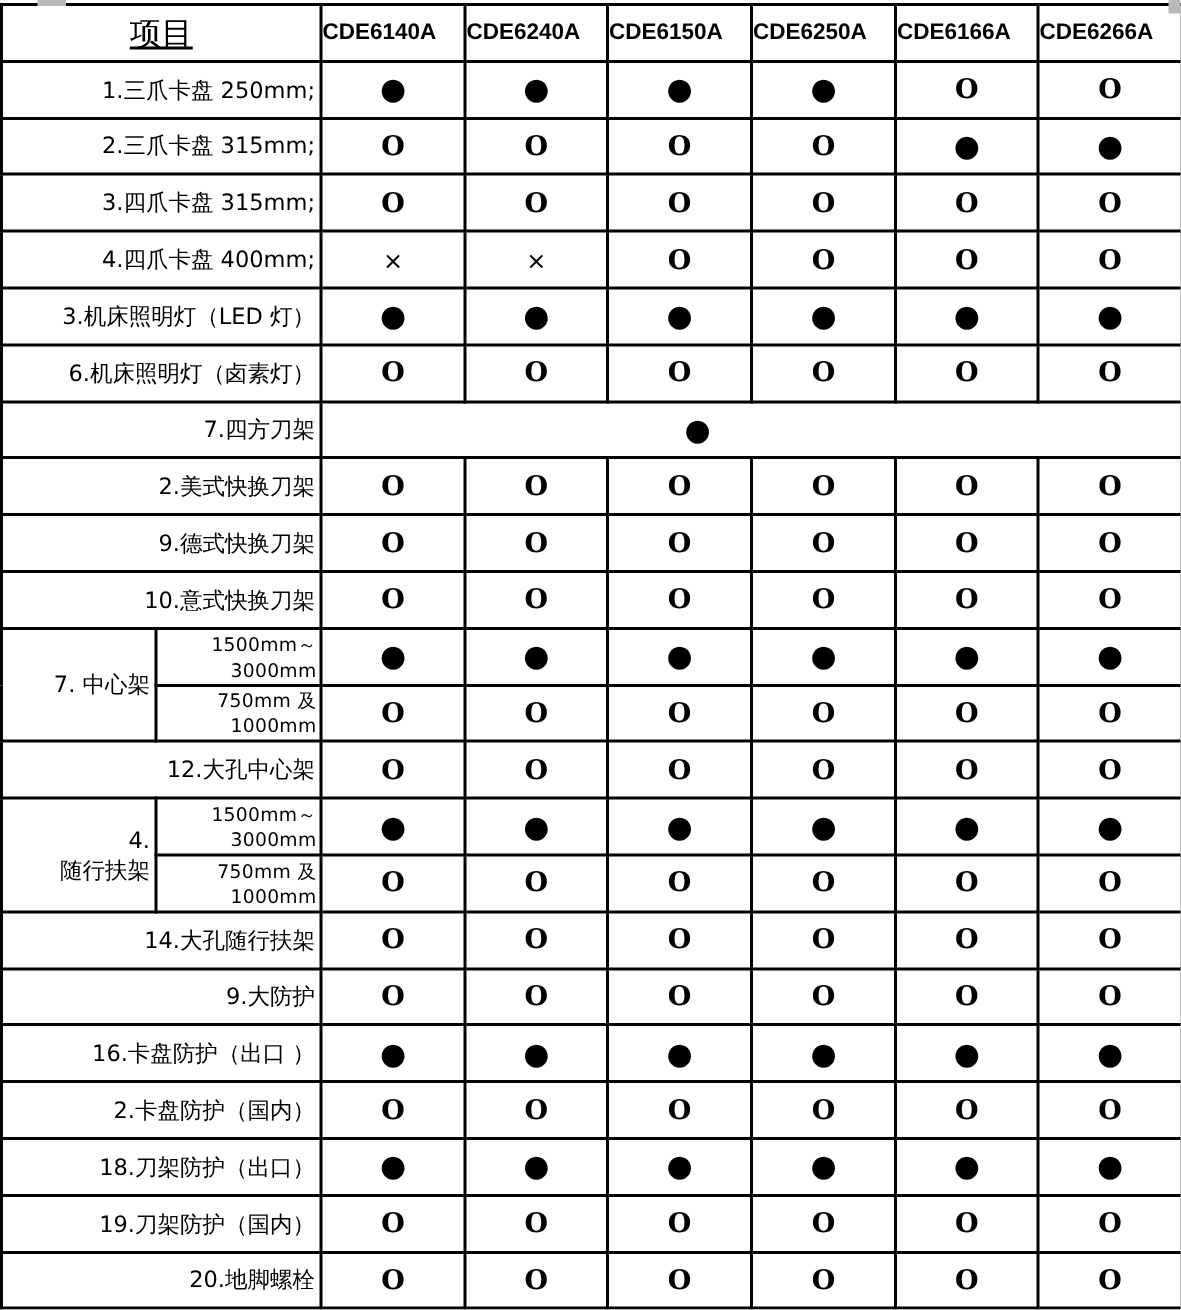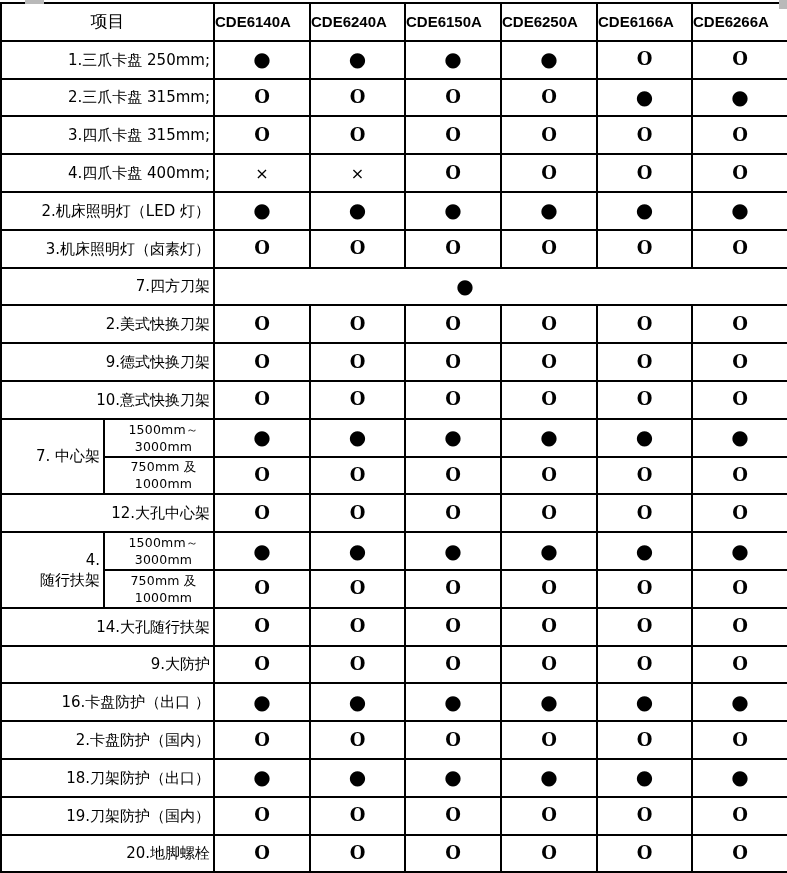--- a/index.html
+++ b/index.html
@@ -20,39 +20,40 @@
   td, th {
     border: 2px solid #000;
     height: 35.8px;
     padding: 0;
     vertical-align: middle;
     overflow: hidden;
   }
   th.th-item {
     font-family: "DejaVu Sans", sans-serif;
     font-weight: 400;
-    font-size: 17px;
+    font-size: 21px;
     text-align: center;
+    text-decoration: underline;
   }
   th.th-model {
     font-family: "Liberation Sans", sans-serif;
     font-weight: 700;
     font-size: 15px;
     text-align: left;
     letter-spacing: 0px;
   }
   td.label-cell {
     text-align: right;
     font-size: 15px;
     line-height: 1.35;
     padding: 0 3px 0 7px;
     white-space: pre-line;
   }
   td.sublabel-cell {
-    text-align: center;
+    text-align: right;
     font-size: 12.5px;
     padding: 0 2px 0 11px;
     letter-spacing: 0.2px;
     margin-top: 28px;
   }
   td.value-cell { text-align: center; }
   td.merged-cell { padding-right: 72px; }
   .sym { display: inline-block; line-height: 1; }
   .sym-filled { font-size: 20px; }
   .sym-open {
@@ -128,30 +129,30 @@
       <tr>
         <td class="label-cell" colspan="2">4.四爪卡盘 400mm;</td>
         <td class="value-cell"><span class="sym sym-cross">×</span></td>
         <td class="value-cell"><span class="sym sym-cross">×</span></td>
         <td class="value-cell"><span class="sym sym-open">O</span></td>
         <td class="value-cell"><span class="sym sym-open">O</span></td>
         <td class="value-cell"><span class="sym sym-open">O</span></td>
         <td class="value-cell"><span class="sym sym-open">O</span></td>
       </tr>
       <tr>
-        <td class="label-cell" colspan="2">2.机床照明灯（LED 灯）</td>
-        <td class="value-cell"><span class="sym sym-filled">●</span></td>
-        <td class="value-cell"><span class="sym sym-filled">●</span></td>
-        <td class="value-cell"><span class="sym sym-filled">●</span></td>
-        <td class="value-cell"><span class="sym sym-filled">●</span></td>
-        <td class="value-cell"><span class="sym sym-filled">●</span></td>
-        <td class="value-cell"><span class="sym sym-filled">●</span></td>
-      </tr>
-      <tr>
-        <td class="label-cell" colspan="2">3.机床照明灯（卤素灯）</td>
+        <td class="label-cell" colspan="2">3.机床照明灯（LED 灯）</td>
+        <td class="value-cell"><span class="sym sym-filled">●</span></td>
+        <td class="value-cell"><span class="sym sym-filled">●</span></td>
+        <td class="value-cell"><span class="sym sym-filled">●</span></td>
+        <td class="value-cell"><span class="sym sym-filled">●</span></td>
+        <td class="value-cell"><span class="sym sym-filled">●</span></td>
+        <td class="value-cell"><span class="sym sym-filled">●</span></td>
+      </tr>
+      <tr>
+        <td class="label-cell" colspan="2">6.机床照明灯（卤素灯）</td>
         <td class="value-cell"><span class="sym sym-open">O</span></td>
         <td class="value-cell"><span class="sym sym-open">O</span></td>
         <td class="value-cell"><span class="sym sym-open">O</span></td>
         <td class="value-cell"><span class="sym sym-open">O</span></td>
         <td class="value-cell"><span class="sym sym-open">O</span></td>
         <td class="value-cell"><span class="sym sym-open">O</span></td>
       </tr>
       <tr>
         <td class="label-cell" colspan="2">7.四方刀架</td>
         <td class="value-cell merged-cell" colspan="6"><span class="sym sym-filled">●</span></td>

